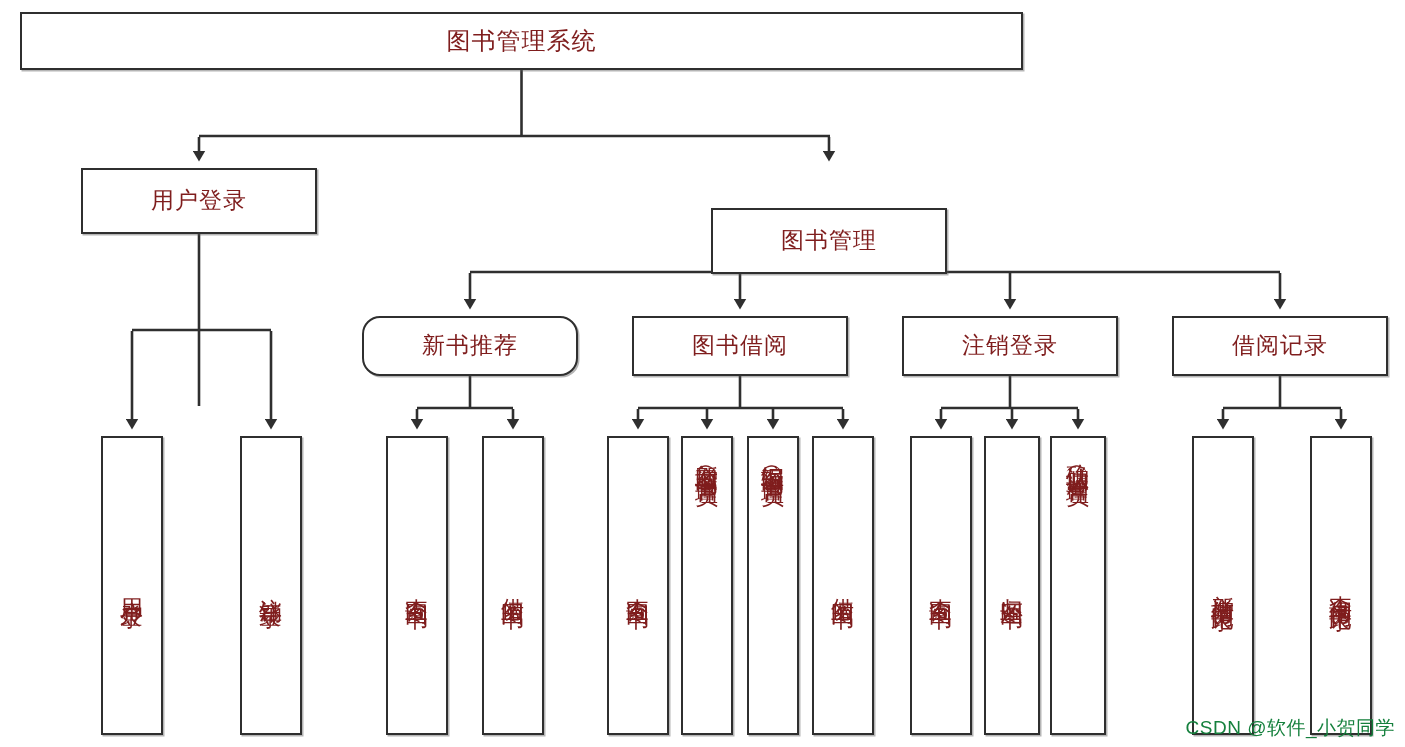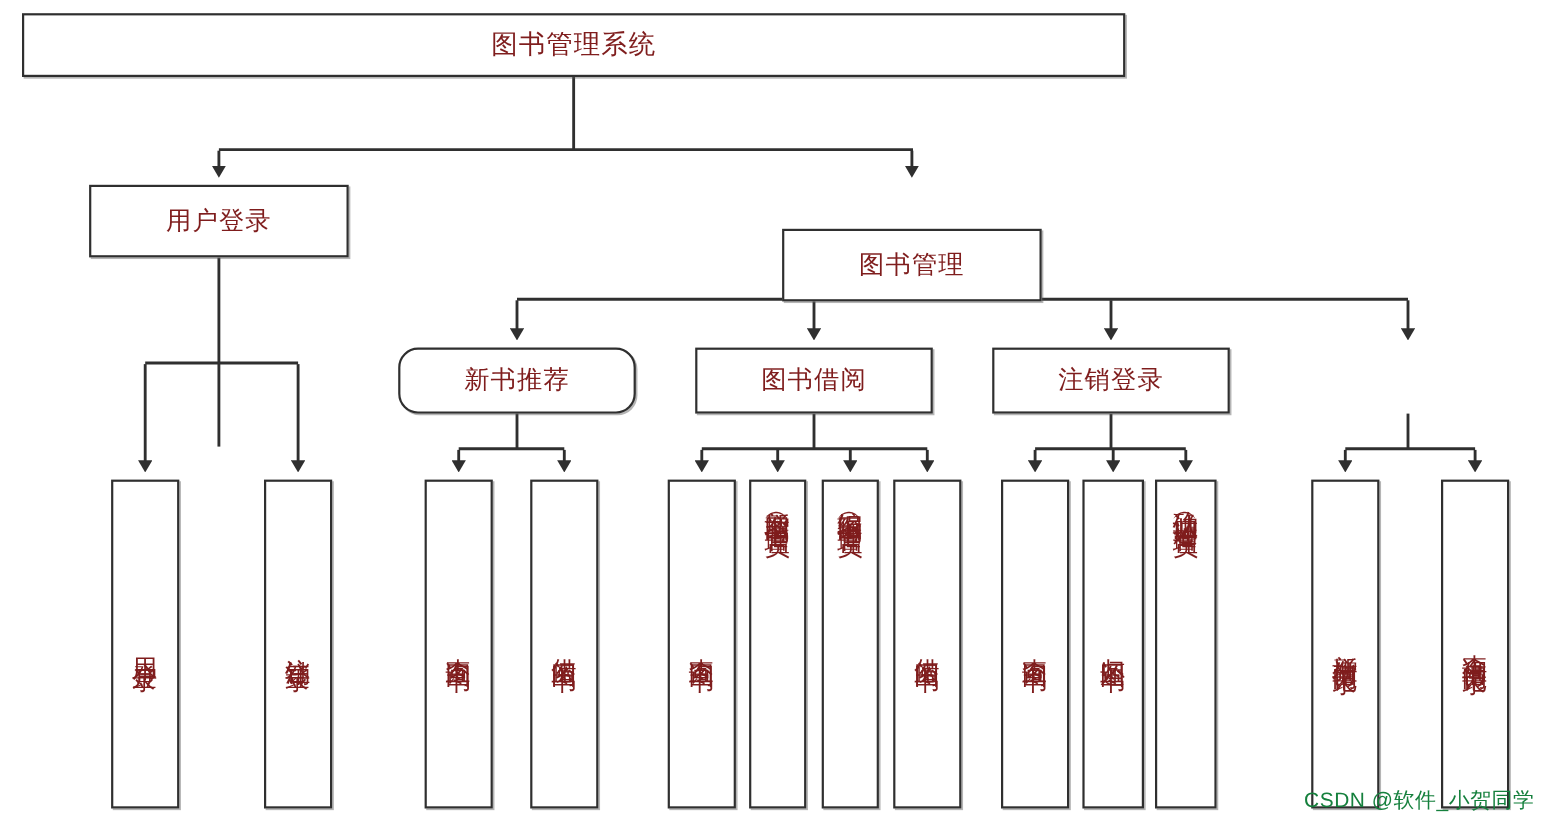--- a/index.html
+++ b/index.html
@@ -141,20 +141,23 @@
 
   <div class="node" style="left:362px; top:316px; width:216px; height:60px;border-radius:18px;">
     <span class="node-label">新书推荐</span>
   </div>
   <div class="node" style="left:632px; top:316px; width:216px; height:60px;">
     <span class="node-label">图书借阅</span>
   </div>
   <div class="node" style="left:902px; top:316px; width:216px; height:60px;">
     <span class="node-label">注销登录</span>
   </div>
+  <div class="node" style="left:1172px; top:316px; width:216px; height:60px;">
+    <span class="node-label">借阅记录</span>
+  </div>
 
   <div class="node vertical vcenter" style="left:101px; top:436px; width:62px; height:299px;">
     <span class="node-label">用户登录</span>
   </div>
   <div class="node vertical vcenter" style="left:240px; top:436px; width:62px; height:299px;">
     <span class="node-label">注销登录</span>
   </div>
 
   <div class="node vertical vcenter" style="left:386px; top:436px; width:62px; height:299px;">
     <span class="node-label">查询图书</span>

